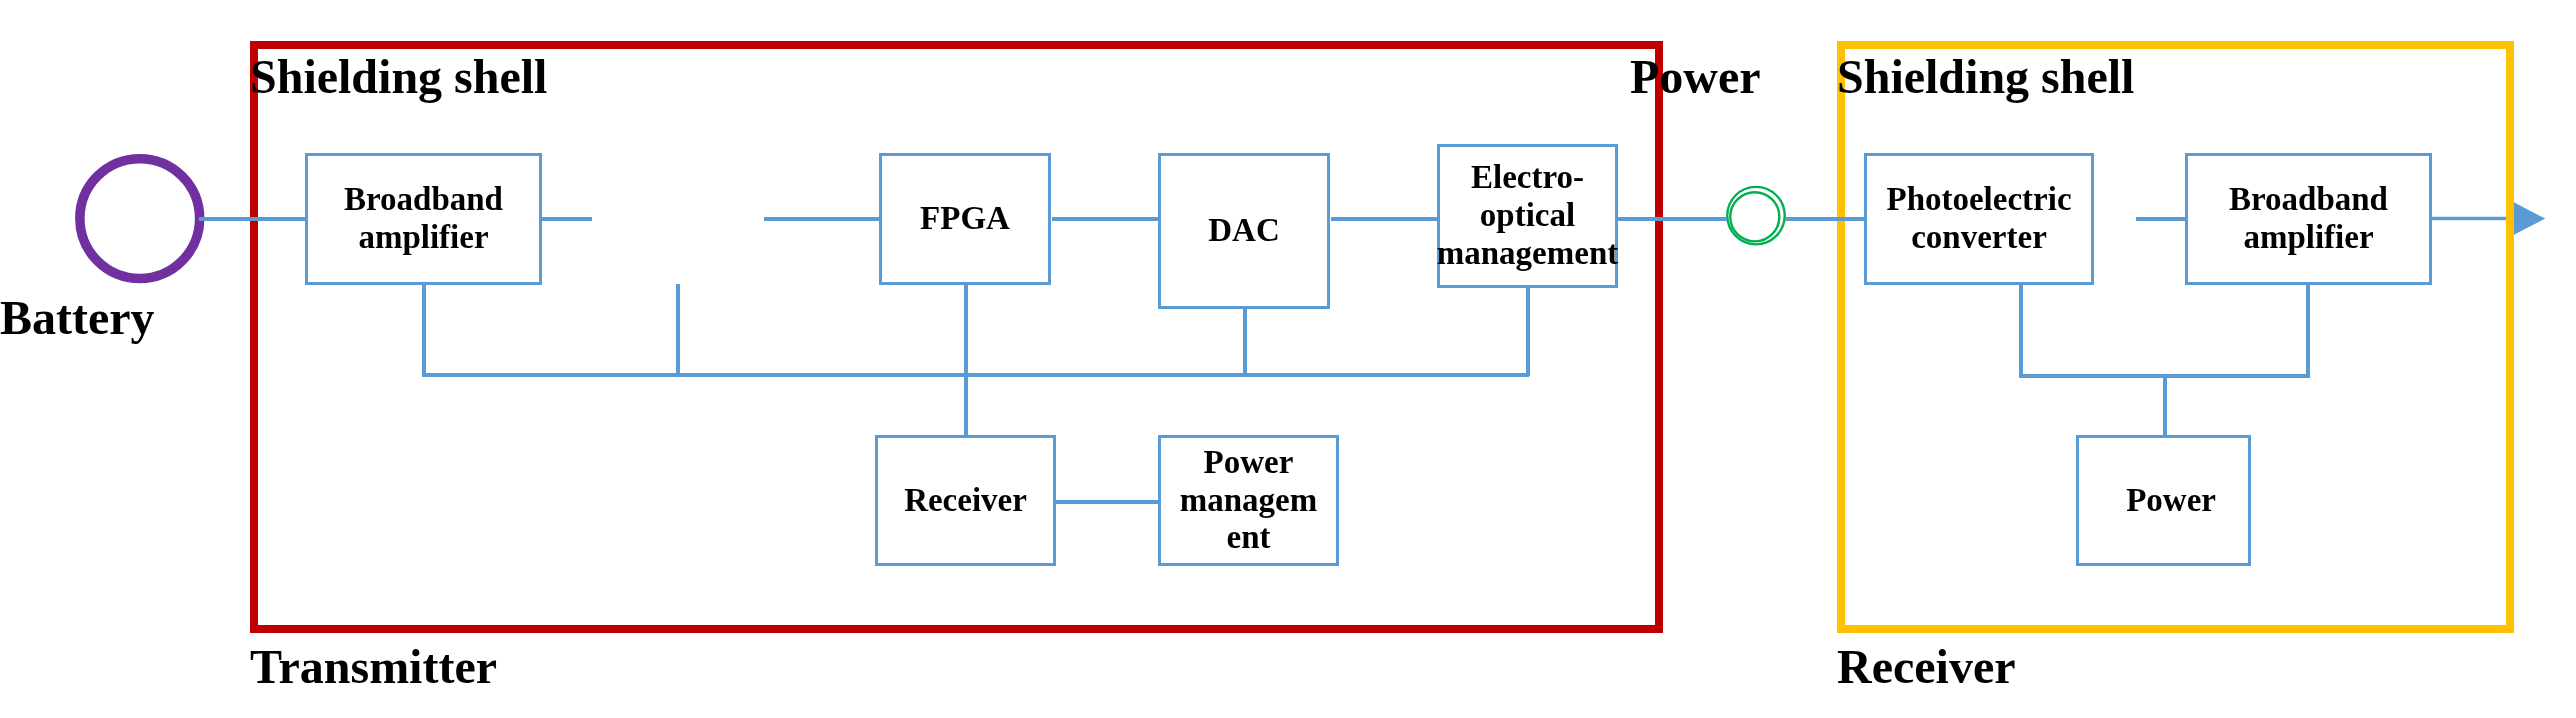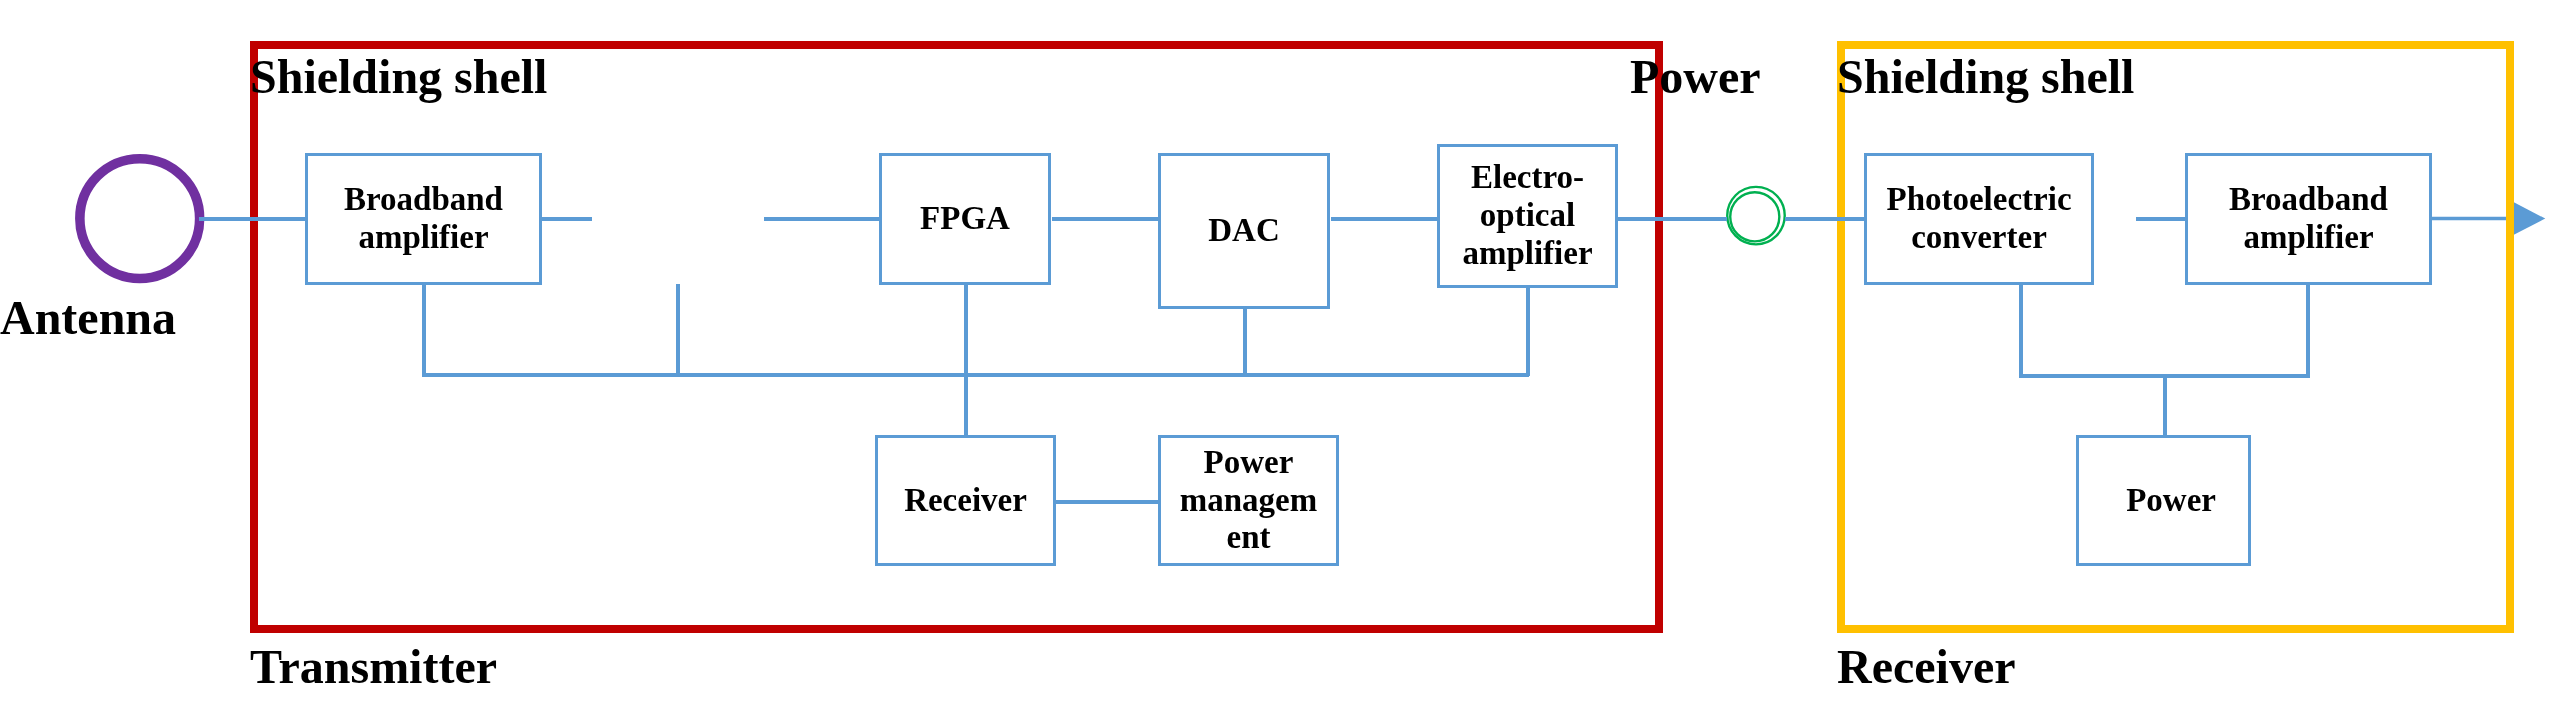--- a/index.html
+++ b/index.html
@@ -78,36 +78,36 @@
     <line class="out-line" x1="4060" y1="365" x2="4205" y2="365"></line>
     <polygon class="out-head" points="4250,365 4196,337 4196,393"></polygon>
   </svg>
 
   <div class="shell tx" style="left:250px; top:41px; width:1413px; height:592px;"></div>
   <div class="shell rx" style="left:1837px; top:41px; width:677px; height:592px;"></div>
 
   <div class="biglabel" style="left:250px; top:51px; width:1413px;">Shielding shell</div>
   <div class="biglabel" style="left:1837px; top:51px; width:677px;">Shielding shell</div>
 
-  <div class="biglabel" style="left:0px; top:292px; width:279px;">Antenna</div>
+  <div class="biglabel" style="left:0px; top:292px; width:279px;">Battery</div>
   <div class="biglabel" style="left:1630px; top:51px; width:240px;">Power</div>
   <div class="biglabel" style="left:1837px; top:641px; width:677px;">Receiver</div>
   <div class="biglabel" style="left:250px; top:641px; width:1413px;">Transmitter</div>
 
   <div class="box" style="left:305px; top:153px; width:237px; height:132px;">
     <span class="lbl">Broadband amplifier</span>
   </div>
   <div class="box" style="left:879px; top:153px; width:172px; height:132px;">
     <span class="lbl">FPGA</span>
   </div>
   <div class="box" style="left:1158px; top:153px; width:172px; height:156px;">
     <span class="lbl">DAC</span>
   </div>
   <div class="box" style="left:1437px; top:144px; width:181px; height:144px;">
-    <span class="lbl">Electro-optical amplifier</span>
+    <span class="lbl">Electro-optical management</span>
   </div>
 
   <div class="box" style="left:875px; top:435px; width:181px; height:131px;">
     <span class="lbl">Receiver</span>
   </div>
   <div class="box" style="left:1158px; top:435px; width:181px; height:131px;">
     <span class="lbl narrow">Power management</span>
   </div>
 
   <div class="box" style="left:1864px; top:153px; width:230px; height:132px;font-family:Liberation Serif, serif;">

